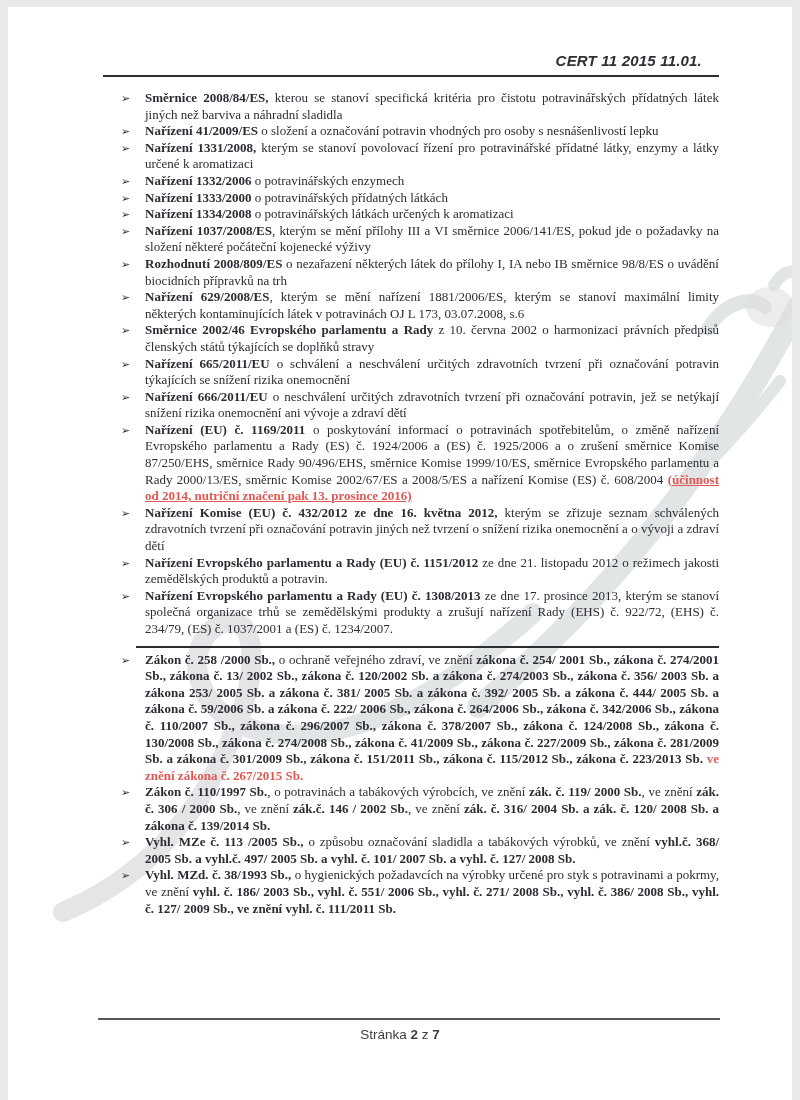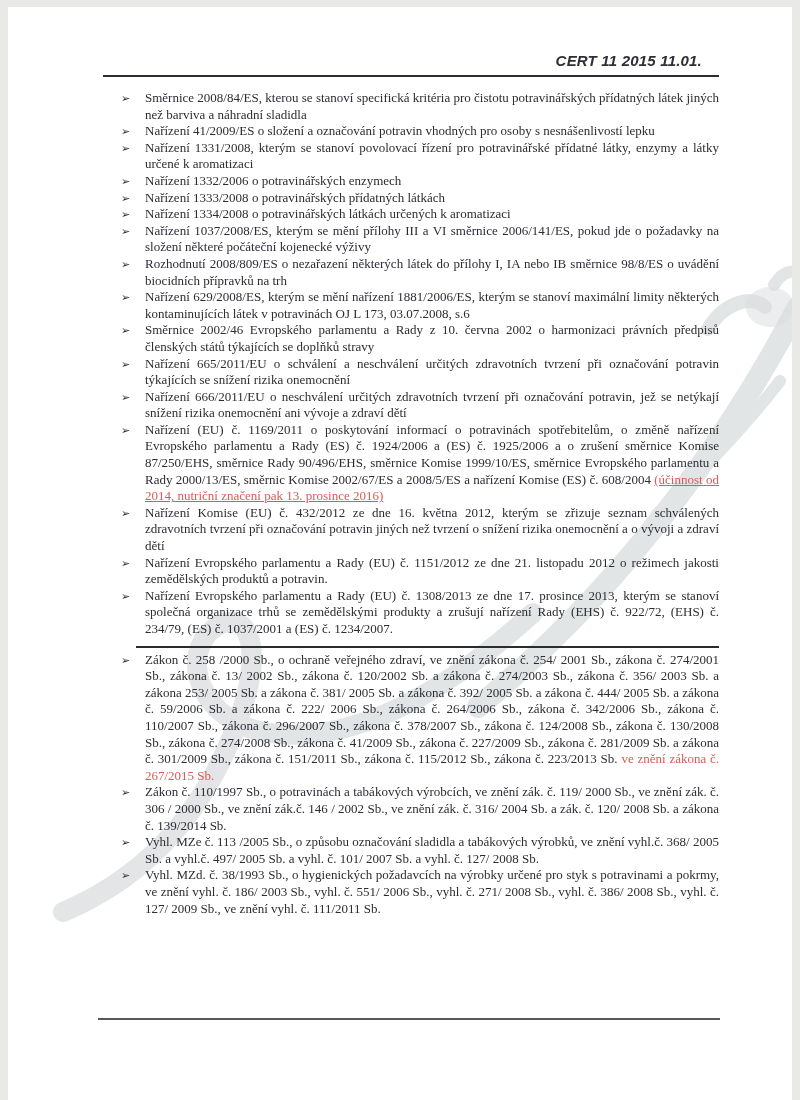--- a/index.html
+++ b/index.html
@@ -19,21 +19,21 @@
   .content{
     position:absolute;left:95px;top:83px;width:616px;z-index:2;
     font-size:13px;line-height:16.6px;color:#2c2c34;text-align:justify;
   }
   ul.reg-list{list-style:none;margin:0;padding:0;}
   li.reg-item{position:relative;padding-left:42px;}
   .bullet{
     position:absolute;left:18px;top:1px;font-size:11px;color:#2c2c34;
     font-family:"DejaVu Sans",sans-serif;
   }
-  .seg-b{font-weight:normal;}
+  .seg-b{font-weight:bold;}
   .seg-u{text-decoration:underline;}
   .section-rule{height:2px;background:#2b2b30;margin:8px 0 4px 33px;}
   .ftr-rule{position:absolute;left:90px;top:1011px;width:622px;height:2px;background:#585858;z-index:2;}
   .ftr{
     position:absolute;top:1020px;left:0;width:100%;text-align:center;z-index:2;
     font-family:"Liberation Sans",sans-serif;font-size:13.5px;color:#3c3c3c;
   }
   .ftr b{font-weight:bold;}
 </style>
 </head>
@@ -56,21 +56,21 @@
     <span>CERT 11 2015 11.01.</span>
   </div>
   <div class="hdr-rule"></div>
 
   <div class="content">
       <ul class="reg-list">
         <li class="reg-item"><span class="bullet">➢</span><span class="seg-b">Směrnice 2008/84/ES,</span><span> kterou se stanoví specifická kritéria pro čistotu potravinářských přídatných látek jiných než barviva a náhradní sladidla</span></li>
         <li class="reg-item"><span class="bullet">➢</span><span class="seg-b">Nařízení 41/2009/ES</span><span> o složení a označování potravin vhodných pro osoby s nesnášenlivostí lepku</span></li>
         <li class="reg-item"><span class="bullet">➢</span><span class="seg-b">Nařízení 1331/2008,</span><span> kterým se stanoví povolovací řízení pro potravinářské přídatné látky, enzymy a látky určené k aromatizaci</span></li>
         <li class="reg-item"><span class="bullet">➢</span><span class="seg-b">Nařízení 1332/2006</span><span> o potravinářských enzymech</span></li>
-        <li class="reg-item"><span class="bullet">➢</span><span class="seg-b">Nařízení 1333/2008</span><span> o potravinářských přídatných látkách</span></li>
+        <li class="reg-item"><span class="bullet">➢</span><span class="seg-b">Nařízení 1333/2000</span><span> o potravinářských přídatných látkách</span></li>
         <li class="reg-item"><span class="bullet">➢</span><span class="seg-b">Nařízení 1334/2008</span><span> o potravinářských látkách určených k aromatizaci</span></li>
         <li class="reg-item"><span class="bullet">➢</span><span class="seg-b">Nařízení 1037/2008/ES</span><span>, kterým se mění přílohy III a VI směrnice 2006/141/ES, pokud jde o požadavky na složení některé počáteční kojenecké výživy</span></li>
         <li class="reg-item"><span class="bullet">➢</span><span class="seg-b">Rozhodnutí 2008/809/ES</span><span> o nezařazení některých látek do přílohy I, IA nebo IB směrnice 98/8/ES o uvádění biocidních přípravků na trh</span></li>
         <li class="reg-item"><span class="bullet">➢</span><span class="seg-b">Nařízení 629/2008/ES</span><span>, kterým se mění nařízení 1881/2006/ES, kterým se stanoví maximální limity některých kontaminujících látek v potravinách OJ L 173, 03.07.2008, s.6</span></li>
         <li class="reg-item"><span class="bullet">➢</span><span class="seg-b">Směrnice 2002/46 Evropského parlamentu a Rady</span><span> z 10. června 2002 o harmonizaci právních předpisů členských států týkajících se doplňků stravy</span></li>
         <li class="reg-item"><span class="bullet">➢</span><span class="seg-b">Nařízení 665/2011/EU</span><span> o schválení a neschválení určitých zdravotních tvrzení při označování potravin týkajících se snížení rizika onemocnění</span></li>
         <li class="reg-item"><span class="bullet">➢</span><span class="seg-b">Nařízení 666/2011/EU</span><span> o neschválení určitých zdravotních tvrzení při označování potravin, jež se netýkají snížení rizika onemocnění ani vývoje a zdraví dětí</span></li>
         <li class="reg-item"><span class="bullet">➢</span><span class="seg-b">Nařízení (EU) č. 1169/2011</span><span> o poskytování informací o potravinách spotřebitelům, o změně nařízení Evropského parlamentu a Rady (ES) č. 1924/2006 a (ES) č. 1925/2006 a o zrušení směrnice Komise 87/250/EHS, směrnice Rady 90/496/EHS, směrnice Komise 1999/10/ES, směrnice Evropského parlamentu a Rady 2000/13/ES, směrnic Komise 2002/67/ES a 2008/5/ES a nařízení Komise (ES) č. 608/2004 </span><span class="seg-b seg-u" style="color: rgb(220, 90, 85);">(účinnost od 2014, nutriční značení pak 13. prosince 2016)</span></li>
         <li class="reg-item"><span class="bullet">➢</span><span class="seg-b">Nařízení Komise (EU) č. 432/2012 ze dne 16. května 2012,</span><span> kterým se zřizuje seznam schválených zdravotních tvrzení při označování potravin jiných než tvrzení o snížení rizika onemocnění a o vývoji a zdraví dětí</span></li>
         <li class="reg-item"><span class="bullet">➢</span><span class="seg-b">Nařízení Evropského parlamentu a Rady (EU) č. 1151/2012</span><span> ze dne 21. listopadu 2012 o režimech jakosti zemědělských produktů a potravin.</span></li>
@@ -79,14 +79,17 @@
       <div class="section-rule"></div>
       <ul class="reg-list">
         <li class="reg-item"><span class="bullet">➢</span><span class="seg-b">Zákon č. 258 /2000 Sb.,</span><span> o ochraně veřejného zdraví, ve znění </span><span class="seg-b">zákona č. 254/ 2001 Sb., zákona č. 274/2001 Sb., zákona č. 13/ 2002 Sb., zákona č. 120/2002 Sb. a zákona č. 274/2003 Sb., zákona č. 356/ 2003 Sb. a zákona 253/ 2005 Sb. a zákona č. 381/ 2005 Sb. a zákona č. 392/ 2005 Sb. a zákona č. 444/ 2005 Sb. a zákona č. 59/2006 Sb. a zákona č. 222/ 2006 Sb., zákona č. 264/2006 Sb., zákona č. 342/2006 Sb., zákona č. 110/2007 Sb., zákona č. 296/2007 Sb., zákona č. 378/2007 Sb., zákona č. 124/2008 Sb., zákona č. 130/2008 Sb., zákona č. 274/2008 Sb., zákona č. 41/2009 Sb., zákona č. 227/2009 Sb., zákona č. 281/2009 Sb. a zákona č. 301/2009 Sb., zákona č. 151/2011 Sb., zákona č. 115/2012 Sb., zákona č. 223/2013 Sb. </span><span class="seg-b" style="color: rgb(220, 90, 85);">ve znění zákona č. 267/2015 Sb.</span></li>
         <li class="reg-item"><span class="bullet">➢</span><span class="seg-b">Zákon č. 110/1997 Sb.</span><span>, o potravinách a tabákových výrobcích, ve znění </span><span class="seg-b">zák. č. 119/ 2000 Sb.</span><span>, ve znění </span><span class="seg-b">zák. č. 306 / 2000 Sb.</span><span>, ve znění </span><span class="seg-b">zák.č. 146 / 2002 Sb.</span><span>, ve znění </span><span class="seg-b">zák. č. 316/ 2004 Sb. a zák. č. 120/ 2008 Sb. a zákona č. 139/2014 Sb.</span></li>
         <li class="reg-item"><span class="bullet">➢</span><span class="seg-b">Vyhl. MZe č. 113 /2005 Sb.,</span><span> o způsobu označování sladidla a tabákových výrobků, ve znění </span><span class="seg-b">vyhl.č. 368/ 2005 Sb. a vyhl.č. 497/ 2005 Sb. a vyhl. č. 101/ 2007 Sb. a vyhl. č. 127/ 2008 Sb.</span></li>
         <li class="reg-item"><span class="bullet">➢</span><span class="seg-b">Vyhl. MZd. č. 38/1993 Sb.,</span><span> o hygienických požadavcích na výrobky určené pro styk s potravinami a pokrmy, ve znění </span><span class="seg-b">vyhl. č. 186/ 2003 Sb., vyhl. č. 551/ 2006 Sb., vyhl. č. 271/ 2008 Sb., vyhl. č. 386/ 2008 Sb., vyhl. č. 127/ 2009 Sb., ve znění vyhl. č. 111/2011 Sb.</span></li>
       </ul>
     </div>
 
   <div class="ftr-rule"></div>
+  <div class="ftr">
+    <span>Stránka</span>&nbsp;<b>2</b>&nbsp;<span>z</span>&nbsp;<b>7</b>
+  </div>
 
 </div>
 
 </body></html>

